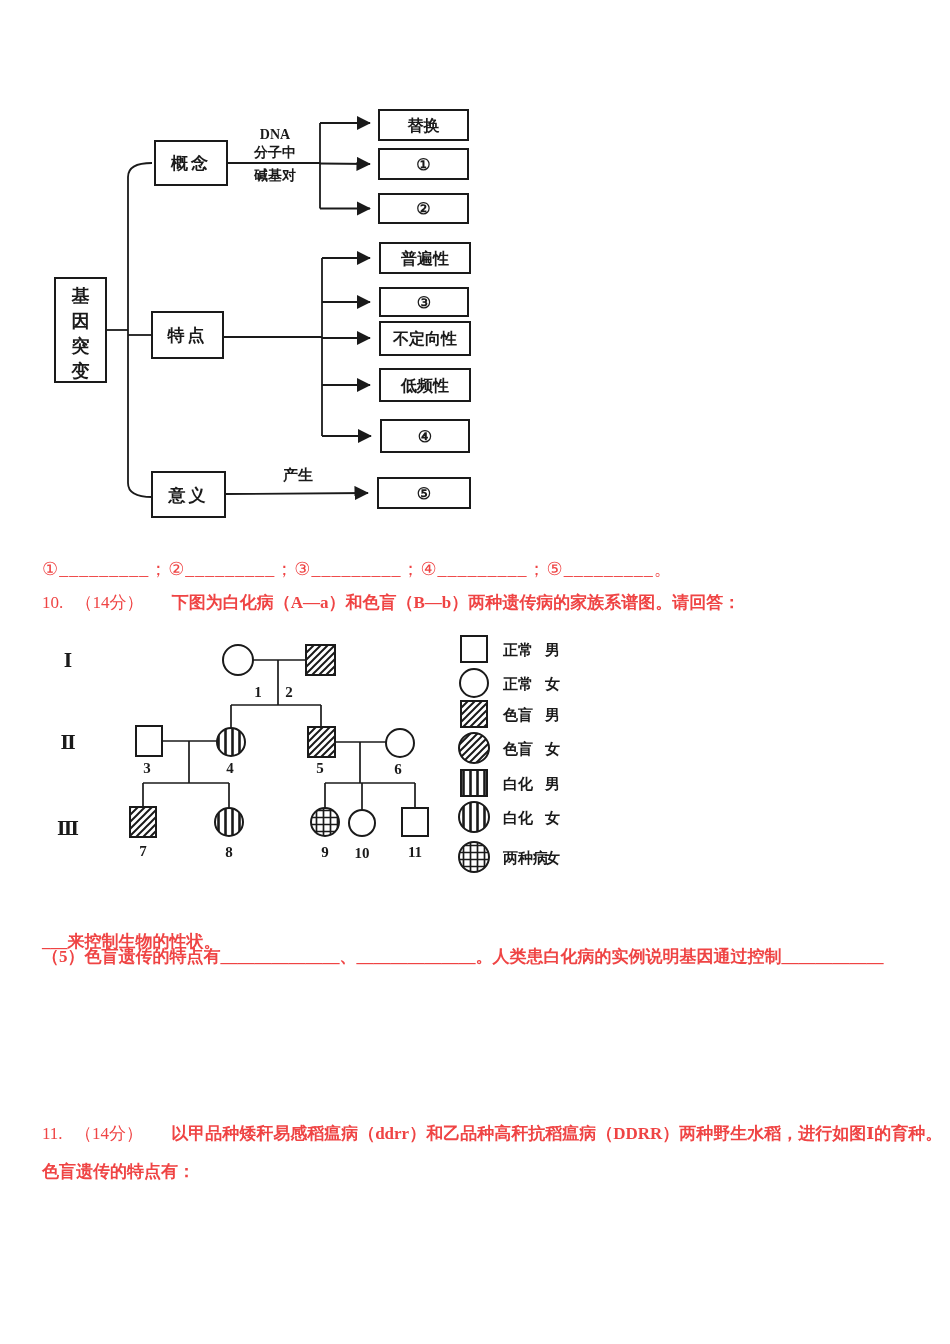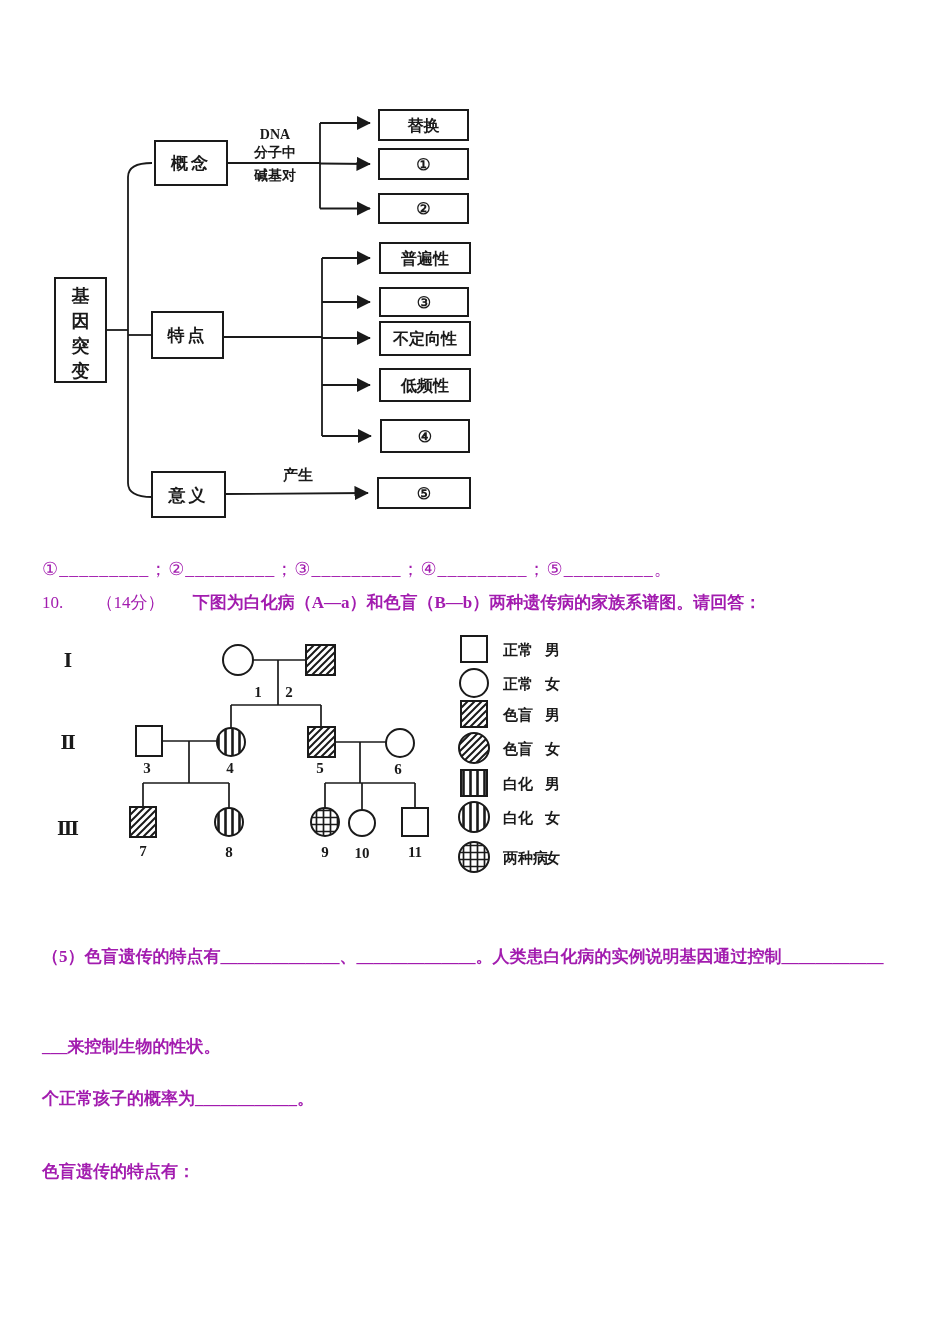--- a/index.html
+++ b/index.html
@@ -6,24 +6,24 @@
   html,body { background:#ffffff; }
   .page {
     position:relative; width:950px; height:1344px; background:#ffffff;
     font-family:"Liberation Serif","DejaVu Serif",serif; color:#1a1a1a; overflow:hidden;
   }
   svg { position:absolute; }
   svg text { font-family:"Liberation Serif","DejaVu Serif",serif; fill:#1a1a1a; font-weight:bold; }
   .t { text-anchor:middle; }
   .line {
     position:absolute; left:42px; font-size:17px; font-weight:bold;
-    white-space:nowrap; color:#a21caf;
+    white-space:nowrap; color:#ef4444;
   }
   .answers { font-weight:normal; font-size:18px; letter-spacing:1px; }
-  .qnum  { font-weight:normal; margin-right:29px; }
+  .qnum  { font-weight:normal; margin-right:8px; }
   .qpts  { font-weight:normal; margin-right:24px; }
   sub { font-size:10px; font-weight:bold; }
 </style>
 </head>
 <body>
 
 <div class="page">
 
   <svg style="left:40px; top:95px;" width="440" height="440" viewBox="0 0 440 440">
     <defs>
@@ -222,24 +222,26 @@
       <text x="505" y="198" font-size="15">女</text>
       <text x="463" y="238" font-size="15">两种病</text>
       <text x="505" y="238" font-size="15">女</text>
     </g>
   </svg>
 
 
   <div class="line" style="top:945px">
     <span>（5）色盲遗传的特点有</span><span>______________</span><span>、</span><span>______________</span><span>。人类患白化病的实例说明基因通过控制</span><span>____________</span>
   </div>
-  <div class="line" style="top:1035px">
+  <div class="line" style="top:930px">
     <span>___</span><span>来控制生物的性状。</span>
   </div>
 
 
-  <div class="line" style="top:1087px">
-    <span>个正常孩子的概率为</span><span>____________</span><span>。</span>
-  </div>
-
+
+  <div class="line" style="top:1122px">
+    <span class="qnum">11.</span>
+    <span class="qpts">（14分）</span>
+    <span>以甲品种矮秆易感稻瘟病（ddrr）和乙品种高秆抗稻瘟病（DDRR）两种野生水稻，进行如图Ⅰ的育种。</span>
+  </div>
   <div class="line" style="top:1160px">色盲遗传的特点有：</div>
 
 </div>
 
 </body></html>

